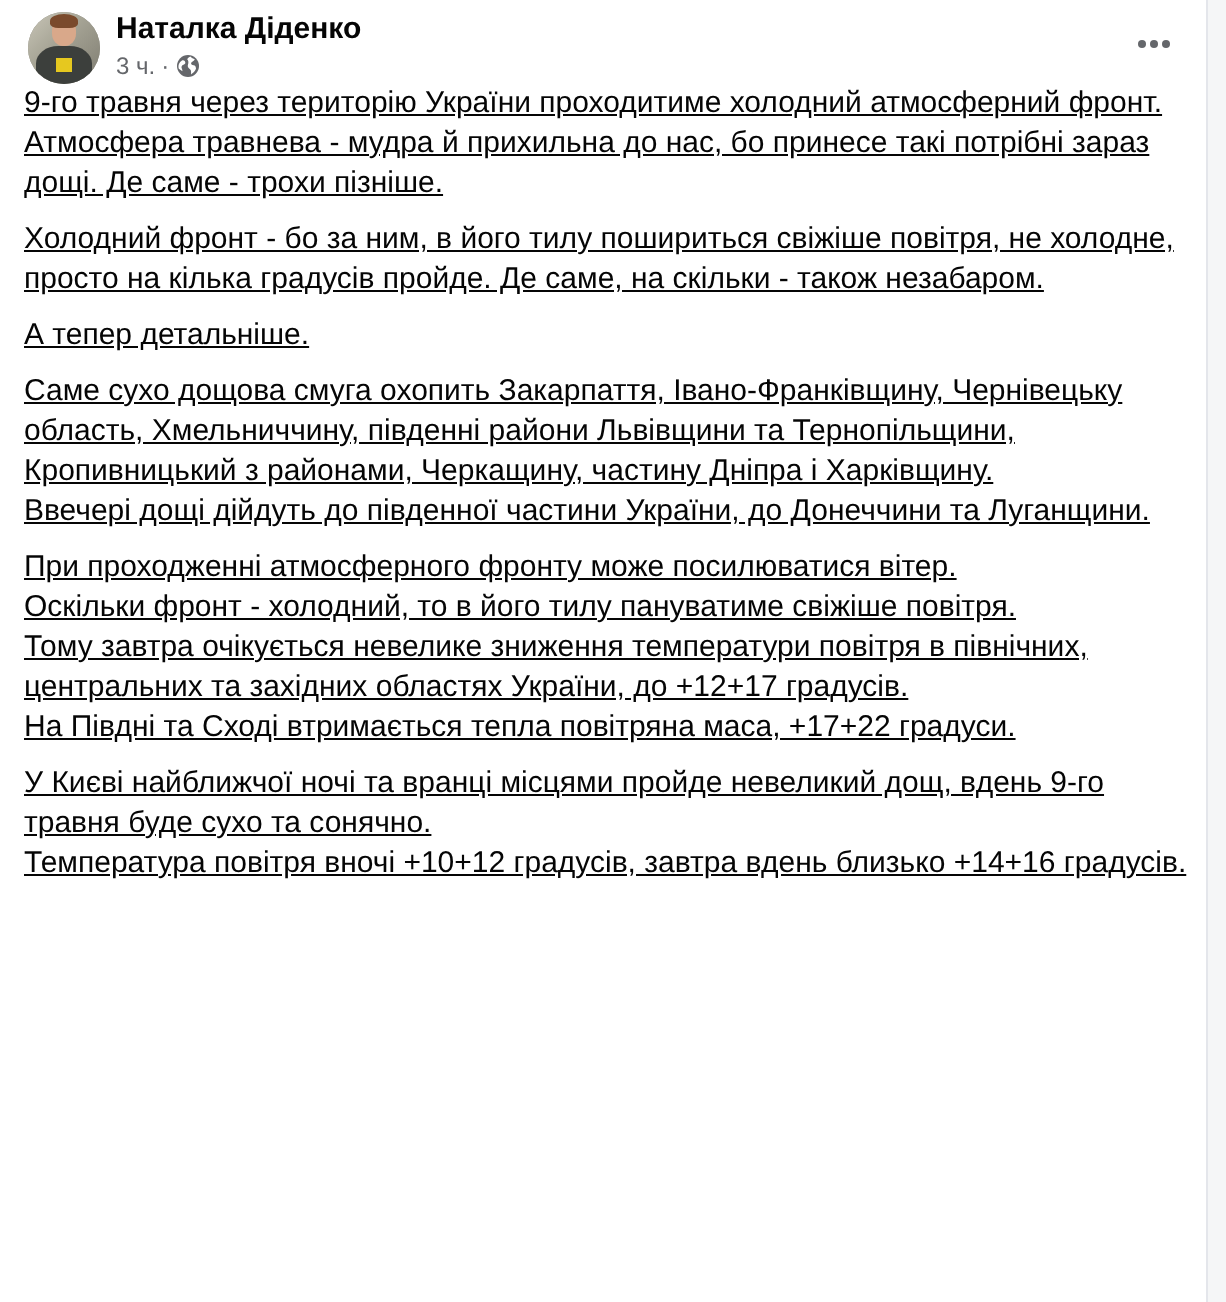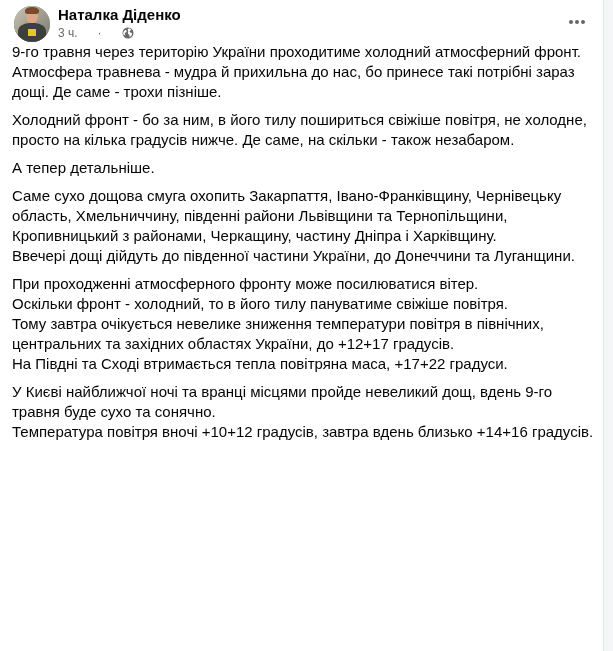--- a/index.html
+++ b/index.html
@@ -91,21 +91,21 @@
       white-space: nowrap;
     }
     .meta {
       position: absolute;
       left: 46px;
       top: 22px;
       font-size: 12px;
       color: #65676b;
       display: flex;
       align-items: center;
-      gap: 20px;
+      gap: 3px;
       white-space: nowrap;
     }
     .globe {
       display: inline-block;
       width: 12px;
       height: 12px;
     }
     .more-button {
       position: absolute;
       right: 2px;
@@ -127,20 +127,21 @@
       left: 12px;
       top: 42px;
       width: 586px;
       font-size: 15px;
       line-height: 20px;
       color: #050505;
     }
     .content p {
       margin: 0 0 8px 0;
       white-space: pre-line;
+      text-decoration: underline;
     }
   </style>
 </head>
 <body>
 
 <div class="post">
   <div class="header">
     <div class="avatar">
       <div class="bg"></div>
       <div class="body"></div>
@@ -163,21 +164,21 @@
     <div class="more-button">
       <span class="dot"></span>
       <span class="dot"></span>
       <span class="dot"></span>
     </div>
   </div>
 
   <div class="content">
     <p>9-го травня через територію України проходитиме холодний атмосферний фронт.
 Атмосфера травнева - мудра й прихильна до нас, бо принесе такі потрібні зараз дощі. Де саме - трохи пізніше.</p>
-    <p>Холодний фронт - бо за ним, в його тилу пошириться свіжіше повітря, не холодне, просто на кілька градусів нижче. Де саме, на скільки - також незабаром.</p>
+    <p>Холодний фронт - бо за ним, в його тилу пошириться свіжіше повітря, не холодне, просто на кілька градусів пройде. Де саме, на скільки - також незабаром.</p>
     <p>А тепер детальніше.</p>
     <p>Саме сухо дощова смуга охопить Закарпаття, Івано-Франківщину, Чернівецьку область, Хмельниччину, південні райони Львівщини та Тернопільщини, Кропивницький з районами, Черкащину, частину Дніпра і Харківщину.
 Ввечері дощі дійдуть до південної частини України, до Донеччини та Луганщини.</p>
     <p>При проходженні атмосферного фронту може посилюватися вітер.
 Оскільки фронт - холодний, то в його тилу пануватиме свіжіше повітря.
 Тому завтра очікується невелике зниження температури повітря в північних, центральних та західних областях України, до +12+17 градусів.
 На Півдні та Сході втримається тепла повітряна маса, +17+22 градуси.</p>
     <p>У Києві найближчої ночі та вранці місцями пройде невеликий дощ, вдень 9-го травня буде сухо та сонячно.
 Температура повітря вночі +10+12 градусів, завтра вдень близько +14+16 градусів.</p>
 

